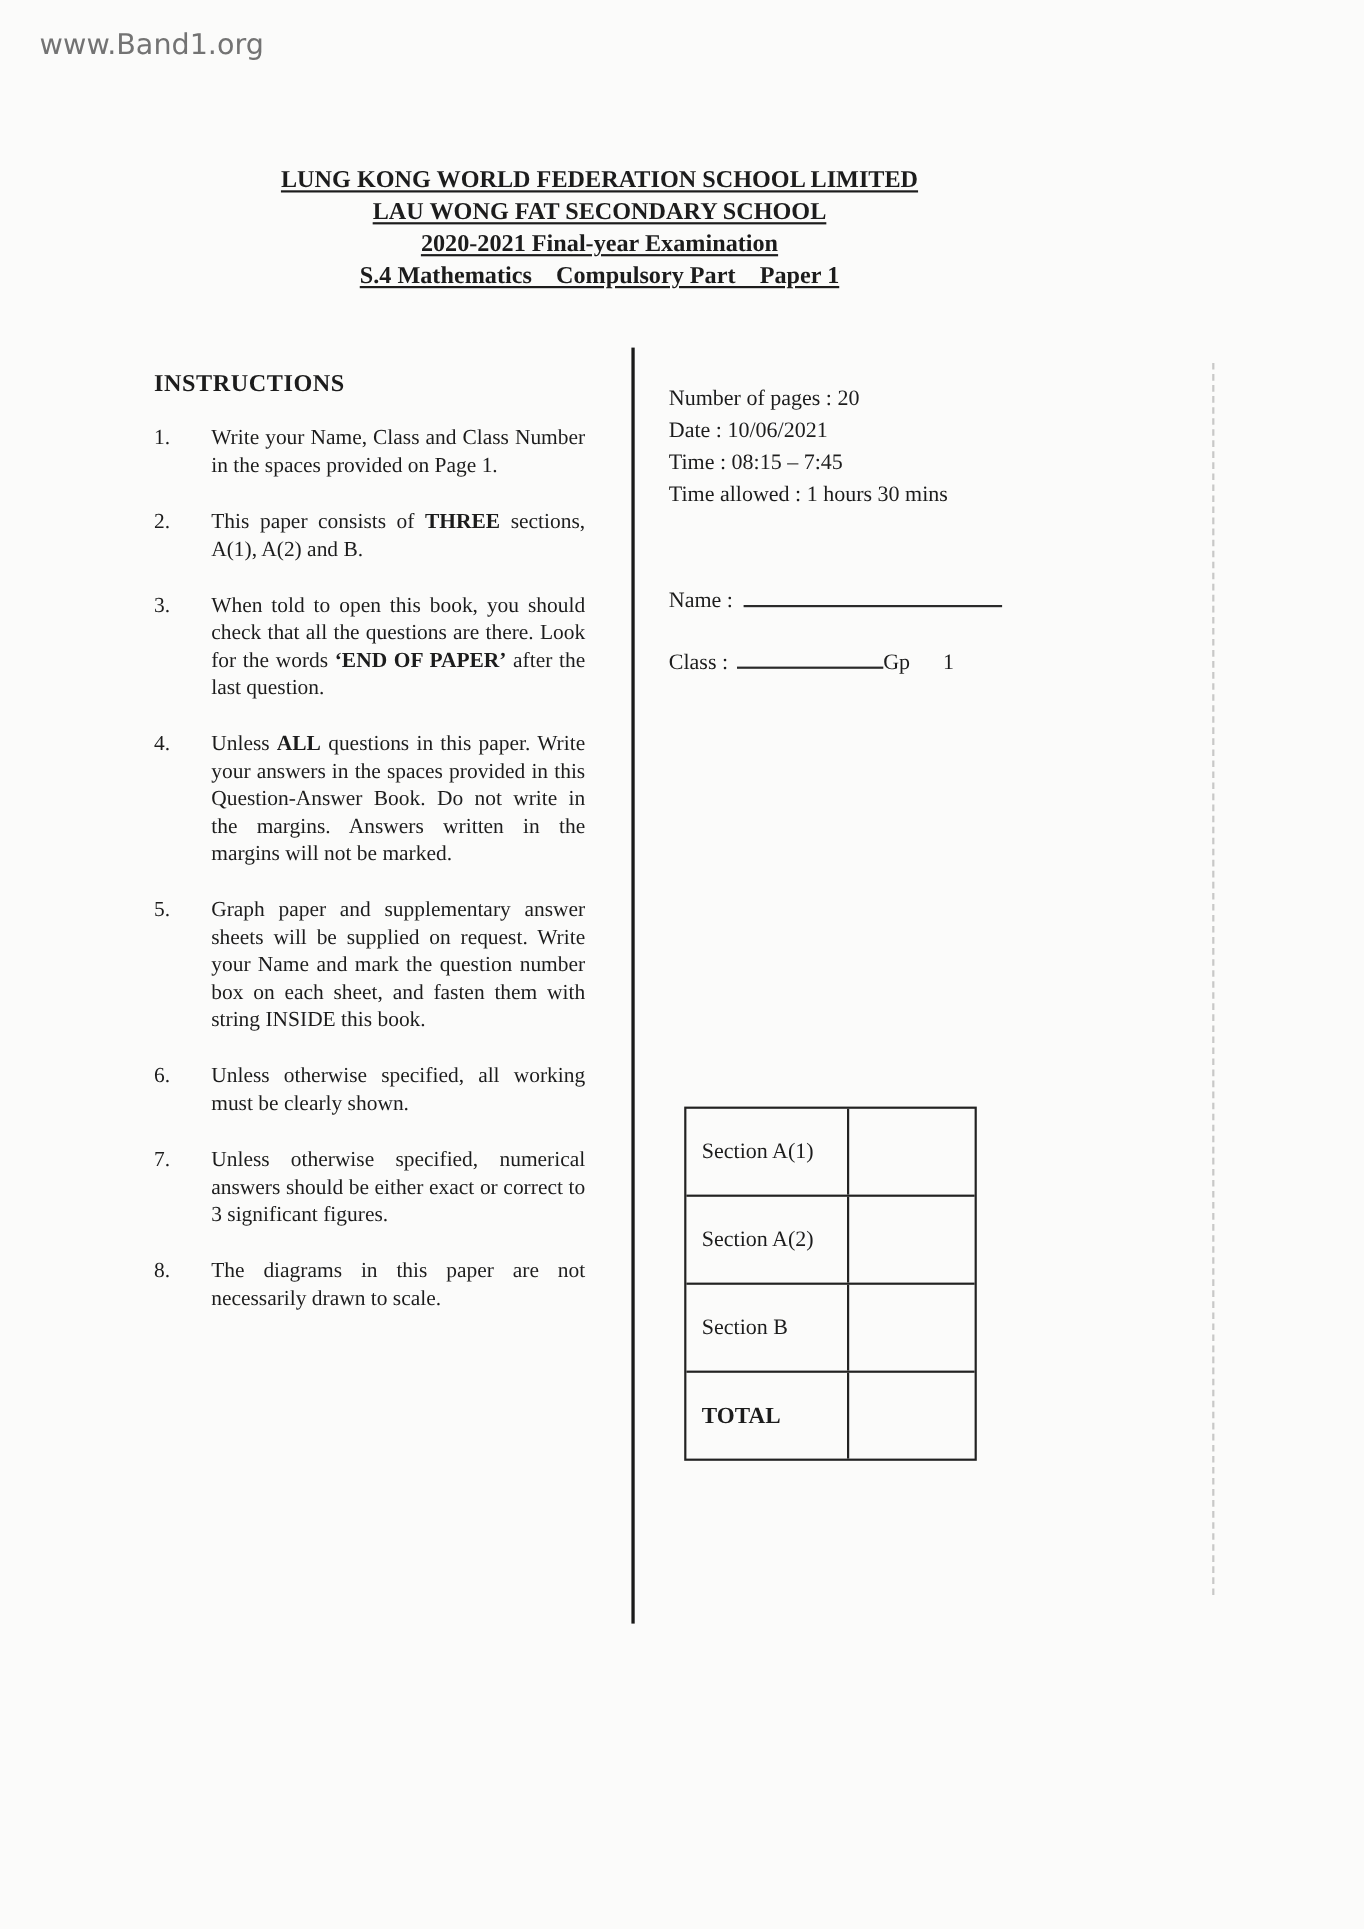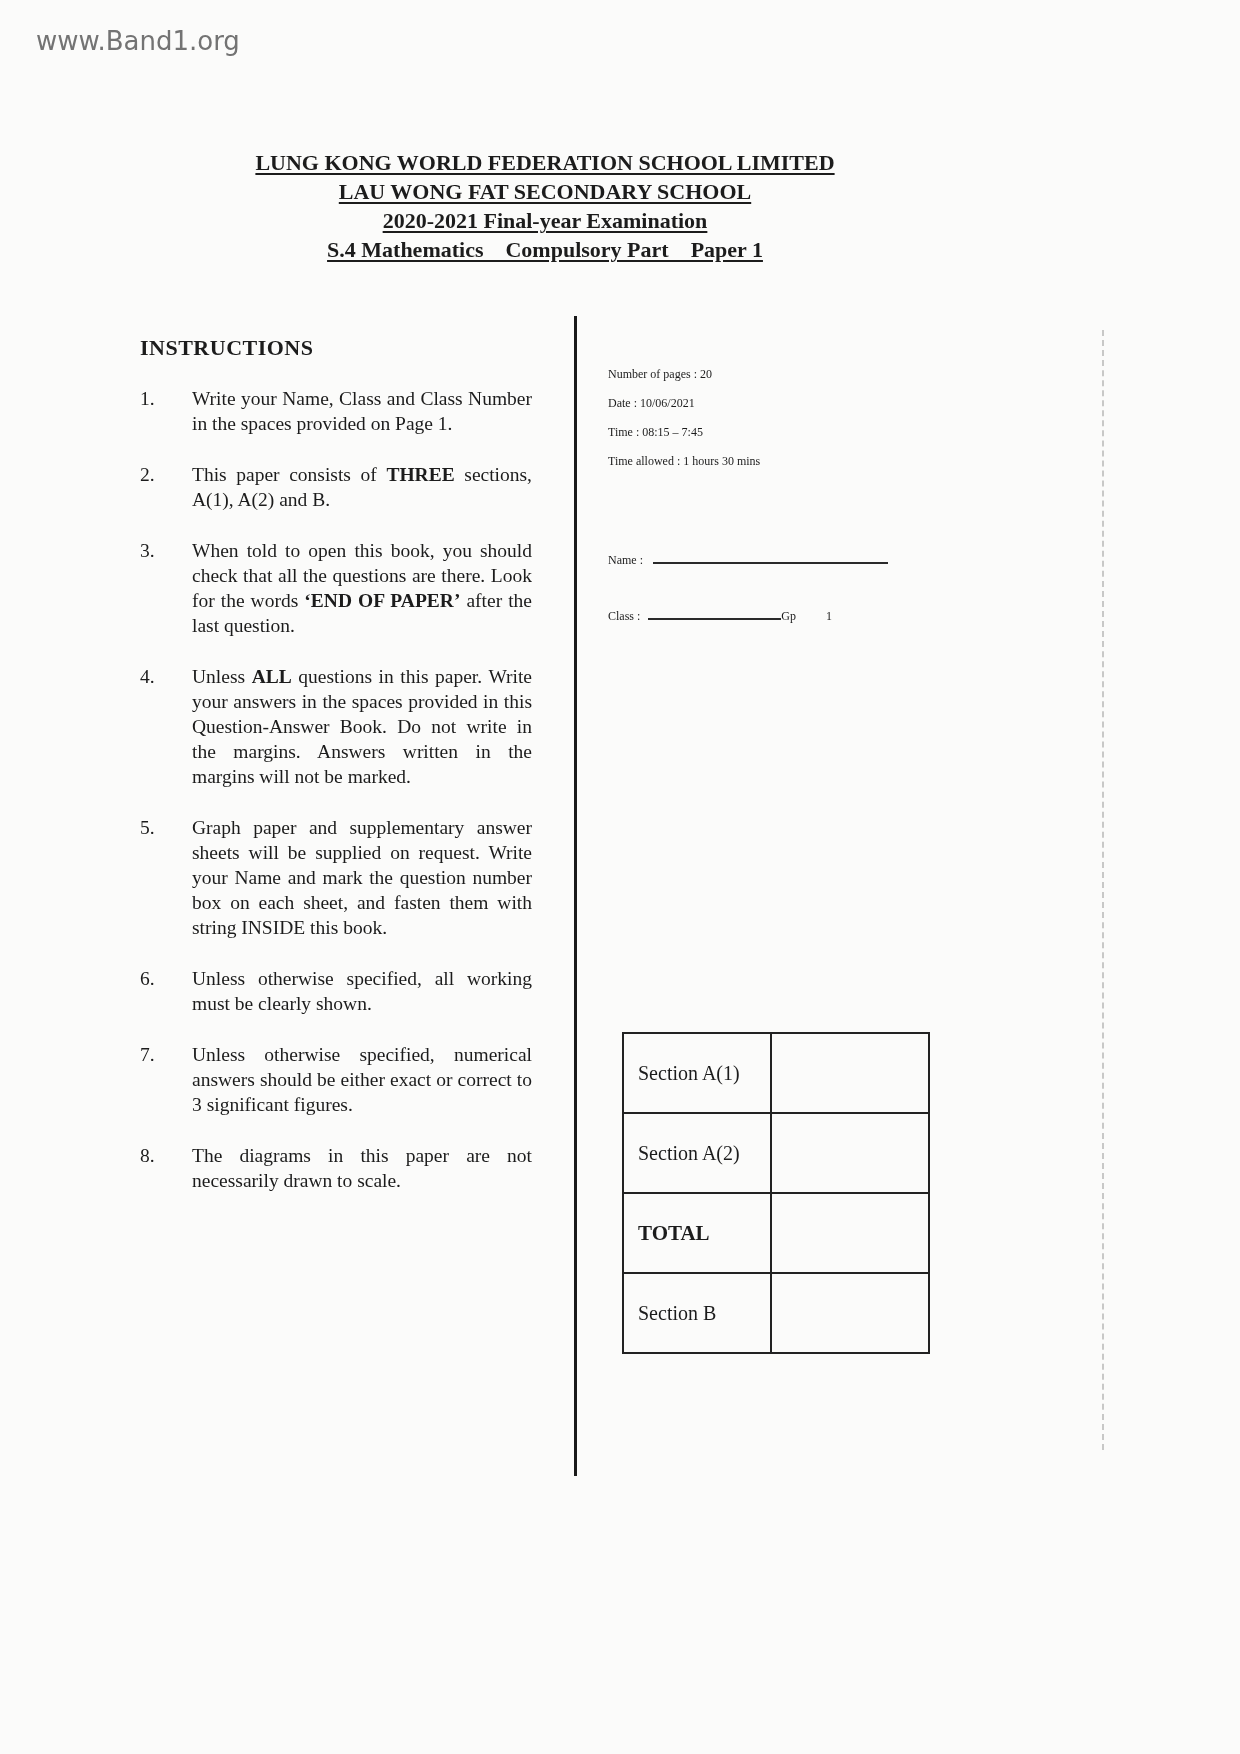--- a/index.html
+++ b/index.html
@@ -46,40 +46,40 @@
   }
   .inum { flex: 0 0 52px; }
   .itext { flex: 1; text-align: justify; }
 
   .divider {
     position: absolute; left: 574px; top: 316px;
     width: 3px; height: 1160px; background: #1a1a1a;
   }
 
   .right-col {
-    position: absolute; left: 608px; top: 360px; width: 540px;
-    font-size: 12px;
+    position: absolute; left: 608px; top: 348px; width: 540px;
+    font-size: 20px;
   }
   .info-line { line-height: 29px; white-space: pre-wrap; }
 
   .fields { margin-top: 64px; }
   .field-row { margin-bottom: 27px; height: 29px; white-space: nowrap; }
   .blank {
     display: inline-block;
     border-bottom: 2px solid #2a2a2a;
     height: 22px;
     vertical-align: baseline;
   }
   .name-blank  { width: 235px; margin-left: 10px; }
   .class-blank { width: 133px; margin-left: 8px; }
   .no-blank    { width: 195px; margin-left: 22px; }
   .gp-num { margin-left: 30px; }
 
   .score-table {
-    position: absolute; left: 622px; top: 1032px; width: 308px;
+    position: absolute; left: 622px; top: 1006px; width: 266px;
     border: 2px solid #222;
     box-sizing: border-box;
     background: transparent;
   }
   .srow {
     display: flex; height: 78px;
     border-bottom: 2px solid #222;
   }
   .srow:last-child { border-bottom: none; }
   .slabel {
@@ -178,24 +178,24 @@
   <div class="score-table">
     <div class="srow">
       <div class="slabel">Section A(1)</div>
       <div class="sblank"></div>
     </div>
     <div class="srow">
       <div class="slabel">Section A(2)</div>
       <div class="sblank"></div>
     </div>
     <div class="srow">
+      <div class="slabel">Section B</div>
+      <div class="sblank"></div>
+    </div>
+    <div class="srow">
       <div class="slabel bold">TOTAL</div>
       <div class="sblank"></div>
     </div>
-    <div class="srow">
-      <div class="slabel">Section B</div>
-      <div class="sblank"></div>
-    </div>
   </div>
 
   <div class="artifact"></div>
 
 </div>
 
 </body></html>

